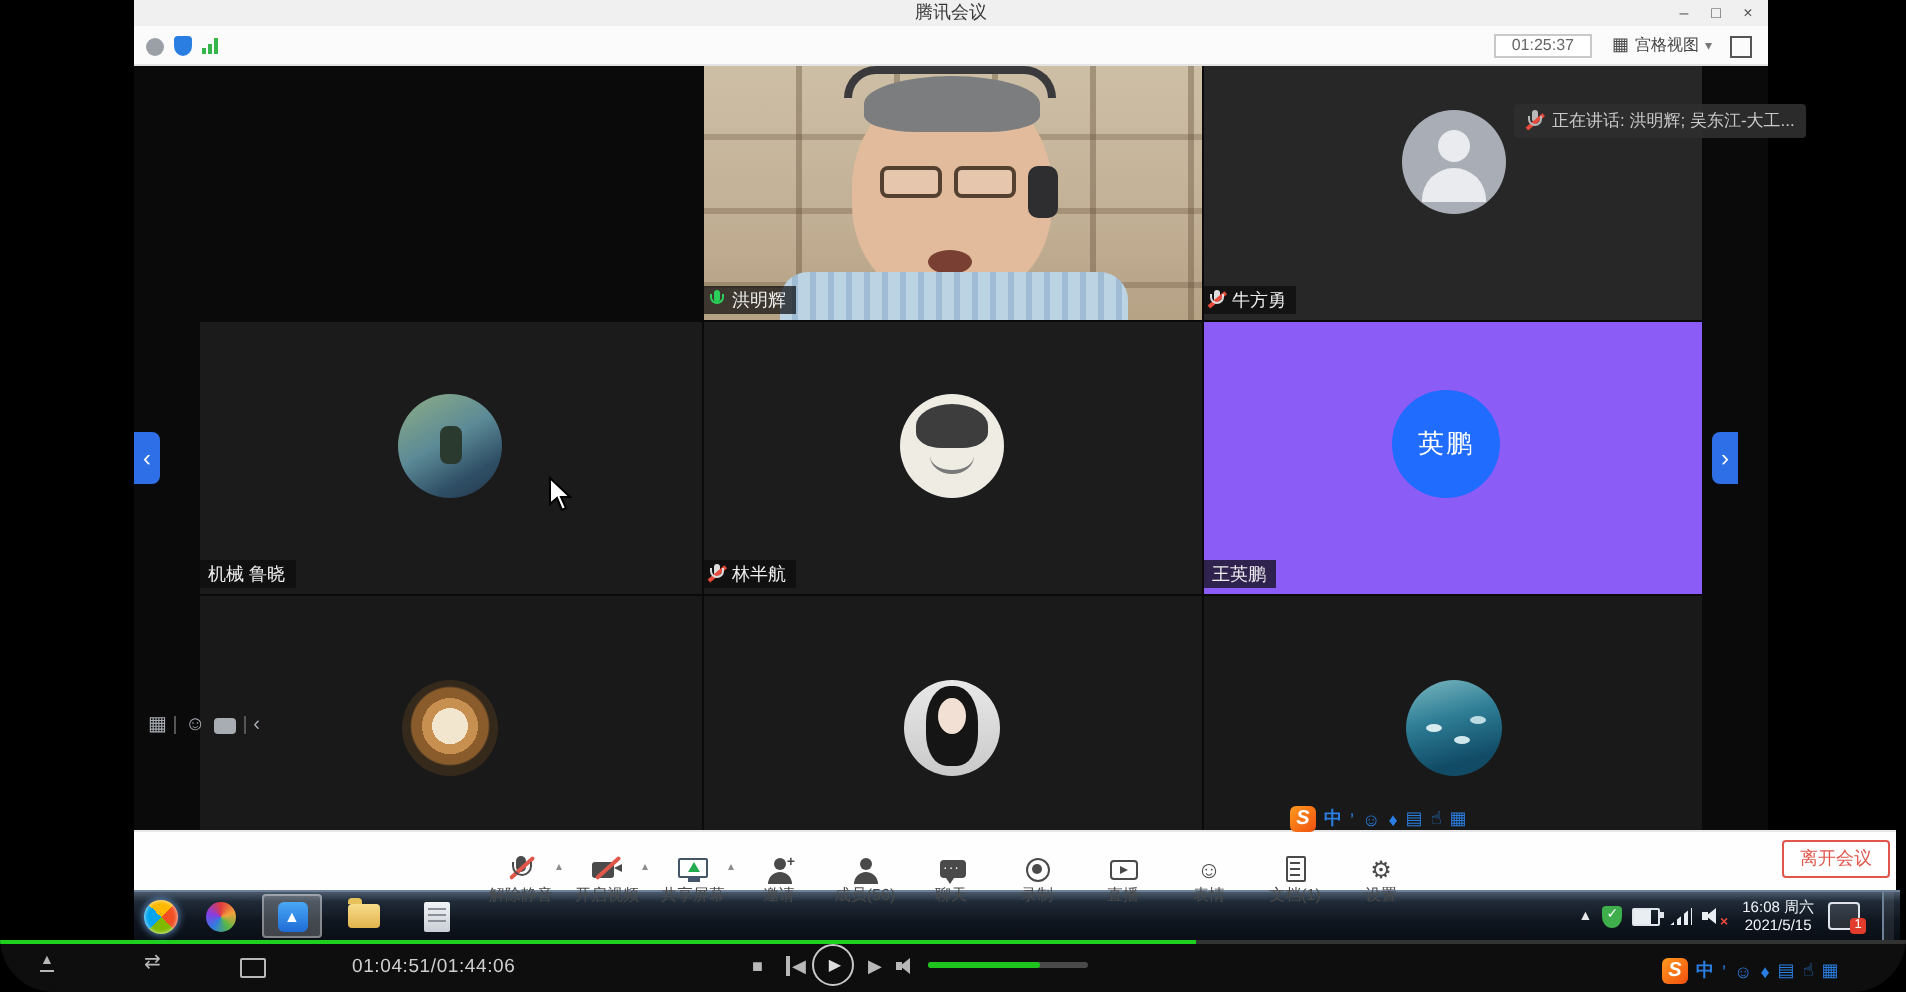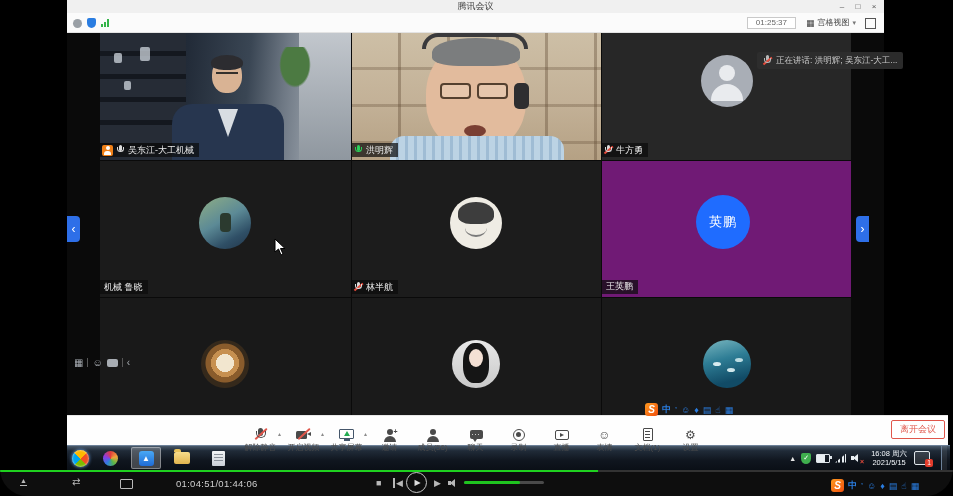--- a/index.html
+++ b/index.html
@@ -24,21 +24,21 @@
   .fs{right:8px;top:5px;width:9px;height:9px;border:1px solid #555;}
 
   
   .varea{left:67px;top:33px;width:817px;height:382px;background:#0a0a0a;overflow:hidden;}
   .tile{position:absolute;background:#1e1e1e;overflow:hidden;}
   #t11{left:33px;top:0;width:251px;height:127px;}
   #t12{left:285px;top:0;width:249px;height:127px;box-shadow:inset 0 0 0 2px #23ab50;}
   #t13{left:535px;top:0;width:249px;height:127px;background:#272727;}
   #t21{left:33px;top:128px;width:251px;height:136px;background:#1b1b1b;}
   #t22{left:285px;top:128px;width:249px;height:136px;background:#1c1c1c;}
-  #t23{left:535px;top:128px;width:249px;height:136px;background:#701a75;font-family:Liberation Mono, monospace;}
+  #t23{left:535px;top:128px;width:249px;height:136px;background:#8b5cf6;}
   #t31{left:33px;top:265px;width:251px;height:117px;background:#191919;}
   #t32{left:285px;top:265px;width:249px;height:117px;background:#1a1a1a;}
   #t33{left:535px;top:265px;width:249px;height:117px;background:#191919;}
 
   .nlabel{position:absolute;left:0;bottom:3px;display:flex;align-items:center;gap:3px;
           background:rgba(12,12,12,.72);color:#ececec;font-size:9px;line-height:12px;
           padding:1px 5px 1px 2px;white-space:nowrap;max-width:96%;z-index:3;}
   .host{width:11px;height:11px;background:#f08018;border-radius:2px;position:relative;flex:0 0 auto;}
   .host::before{content:"";position:absolute;left:3.5px;top:1.5px;width:4px;height:4px;border-radius:50%;background:#fff;}
   .host::after{content:"";position:absolute;left:2px;top:6.5px;width:7px;height:3.5px;border-radius:3px 3px 0 0;background:#fff;}
@@ -221,36 +221,20 @@
     <div class="abs viewmode">
       <span class="g" data-glyph="▦" style="font-size:9px;color:#444"></span>
       <span>宫格视图</span>
       <span class="g" data-glyph="▾" style="font-size:7px;color:#777"></span>
     </div>
     <div class="abs fs"></div>
   </div>
 
   <div class="abs varea">
 
-    <div class="tile" id="t11">
-      <div class="s1bg"></div>
-      <div class="s1shelf"></div>
-      <span class="glint" style="left:14px;top:20px;width:8px;height:10px;"></span>
-      <span class="glint" style="left:40px;top:14px;width:10px;height:14px;"></span>
-      <span class="glint" style="left:24px;top:48px;width:7px;height:9px;"></span>
-      <div class="s1win"></div>
-      <div class="s1plant"></div>
-      <div class="s1body"></div>
-      <div class="s1head"></div>
-      <div class="nlabel">
-        <span class="host"></span>
-        <span class="mic"></span>
-        <span>吴东江-大工机械</span>
-      </div>
-    </div>
 
     <div class="tile" id="t12">
       <div class="s2bg"></div>
       <div class="s2shelf"></div>
       <div class="s2head"></div>
       <div class="s2band"></div>
       <div class="s2cup"></div>
       <div class="s2glass">
           <span></span>
           <span></span>

